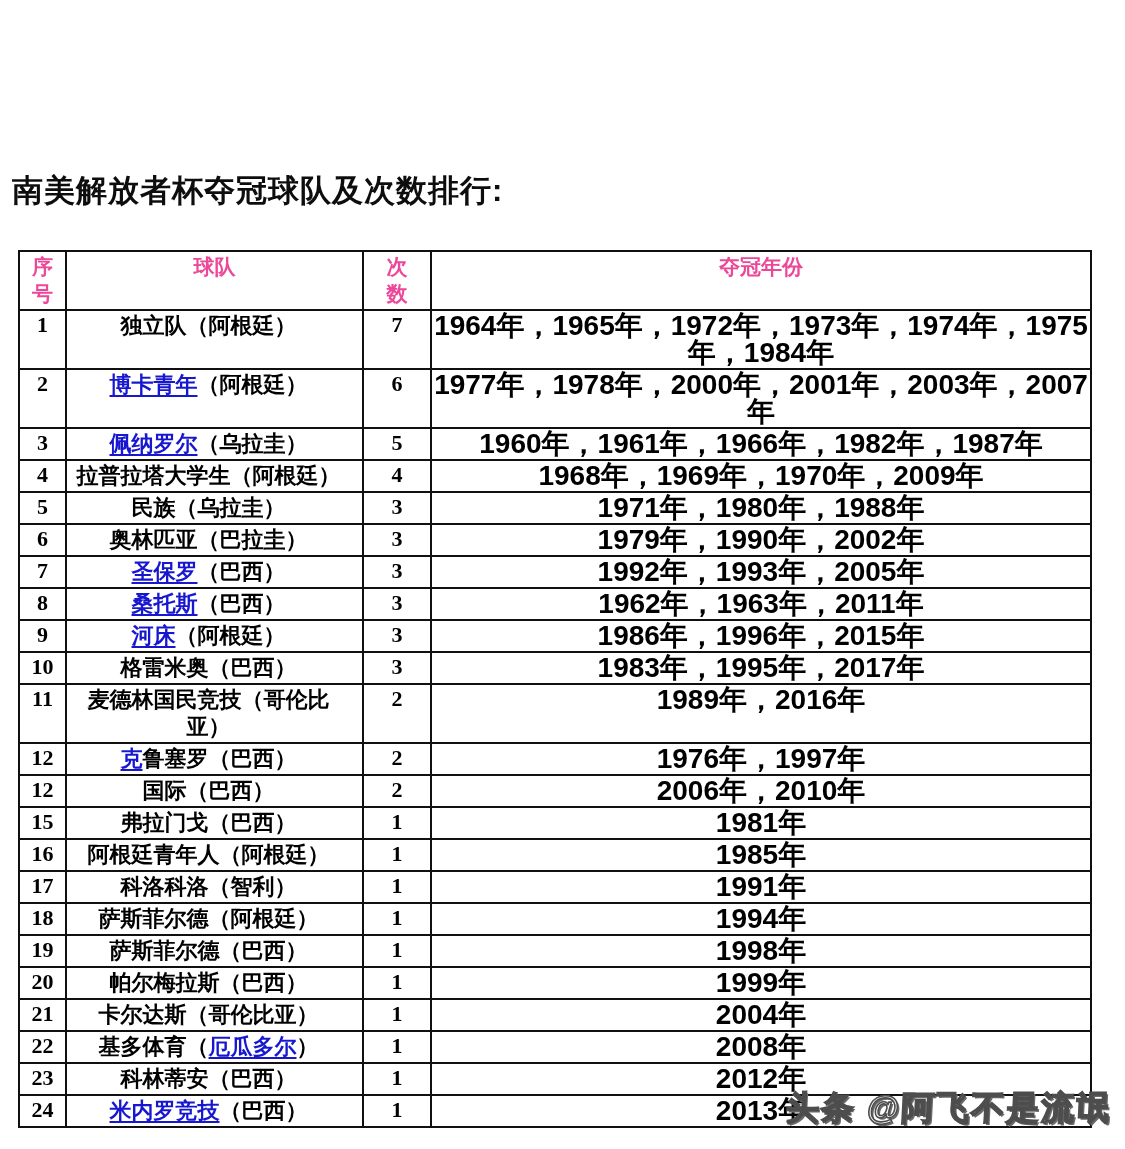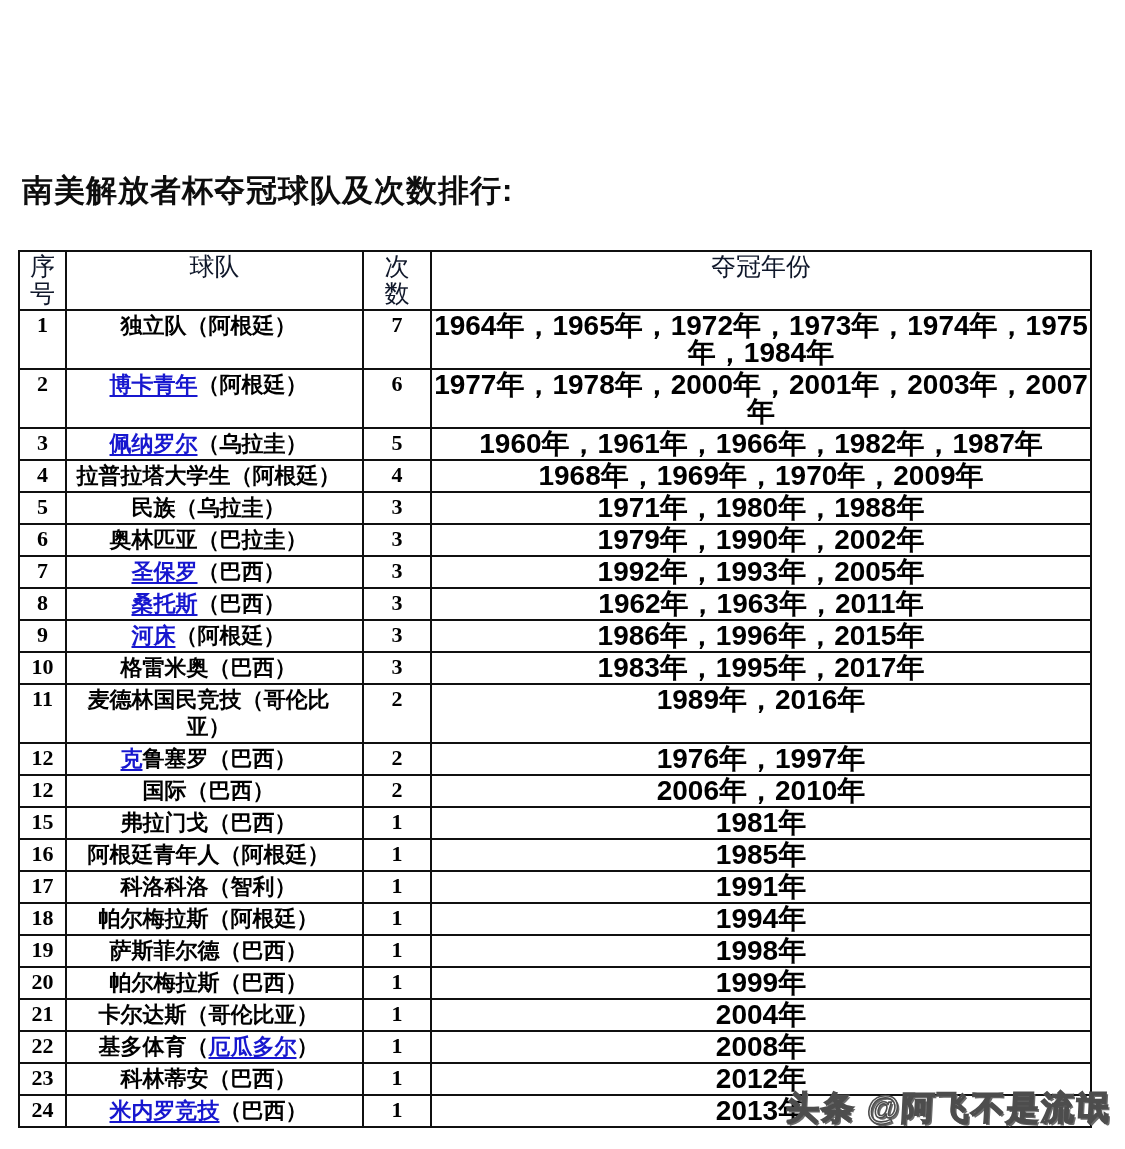--- a/index.html
+++ b/index.html
@@ -7,21 +7,21 @@
   body {
     position: relative;
     width: 1125px;
     height: 1149px;
     overflow: hidden;
     font-family: "Liberation Sans", "DejaVu Sans", sans-serif;
     color: #000;
   }
   .page-title {
     position: absolute;
-    left: 22px;
+    left: 12px;
     top: 170px;
     font-size: 31px;
     font-weight: 700;
     letter-spacing: 1px;
     color: #0d0d0d;
   }
   table.winners {
     position: absolute;
     left: 18px;
     top: 250px;
@@ -31,24 +31,24 @@
   }
   .winners th, .winners td {
     border: 2px solid #101010;
     text-align: center;
     vertical-align: top;
     padding: 1px 2px 2px 2px;
     overflow: hidden;
   }
   .winners th {
     height: 31px;
-    font-size: 25px;
-    font-weight: 400;
+    font-size: 21px;
+    font-weight: 700;
     line-height: 27px;
-    color: #0f172a;
+    color: #ec4899;
   }
   .col-no    { width: 47px; }
   .col-team  { width: 297px; }
   .col-count { width: 68px; }
   .col-years { width: 660px; }
   td.cell-no, td.cell-count {
     font-family: "Liberation Serif", "DejaVu Serif", serif;
     font-weight: 700;
     font-size: 22px;
     line-height: 26px;
@@ -199,21 +199,21 @@
         <td class="cell-years">1985年</td>
       </tr>
       <tr>
         <td class="cell-no">17</td>
         <td class="cell-team"><span>科洛科洛（智利）</span></td>
         <td class="cell-count">1</td>
         <td class="cell-years">1991年</td>
       </tr>
       <tr>
         <td class="cell-no">18</td>
-        <td class="cell-team"><span>帕尔梅拉斯（阿根廷）</span></td>
+        <td class="cell-team"><span>萨斯菲尔德（阿根廷）</span></td>
         <td class="cell-count">1</td>
         <td class="cell-years">1994年</td>
       </tr>
       <tr>
         <td class="cell-no">19</td>
         <td class="cell-team"><span>萨斯菲尔德（巴西）</span></td>
         <td class="cell-count">1</td>
         <td class="cell-years">1998年</td>
       </tr>
       <tr>

